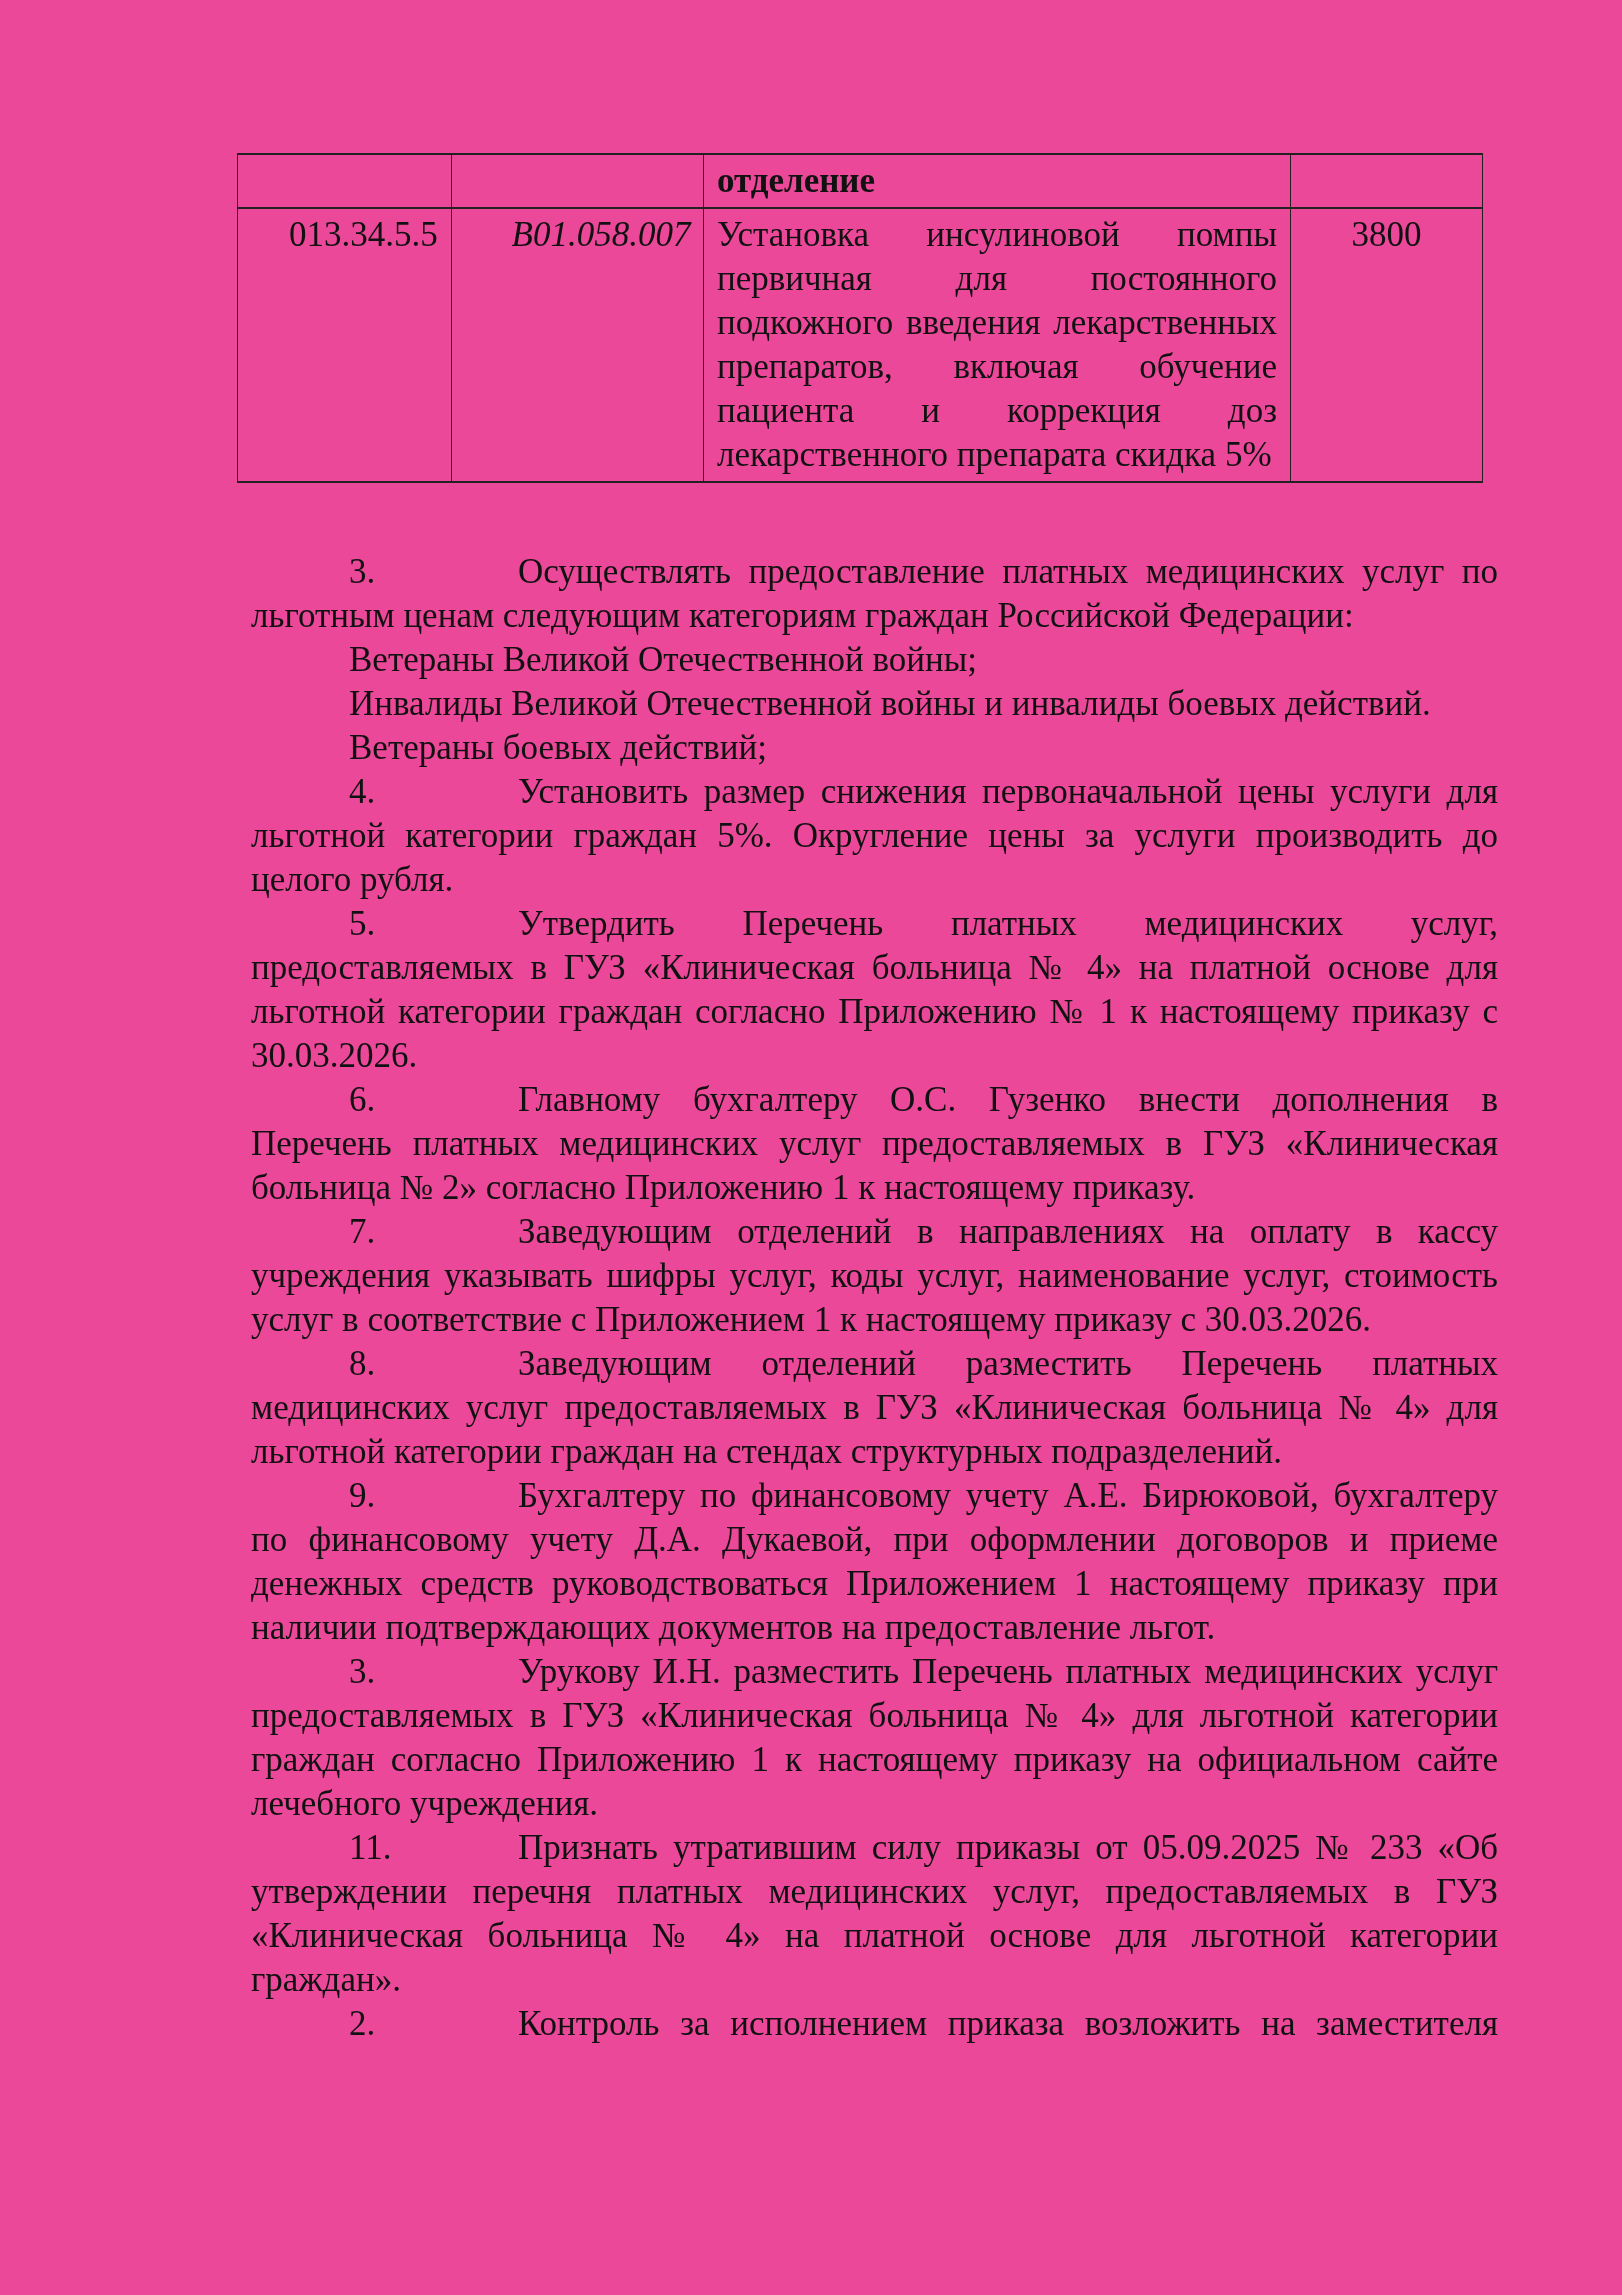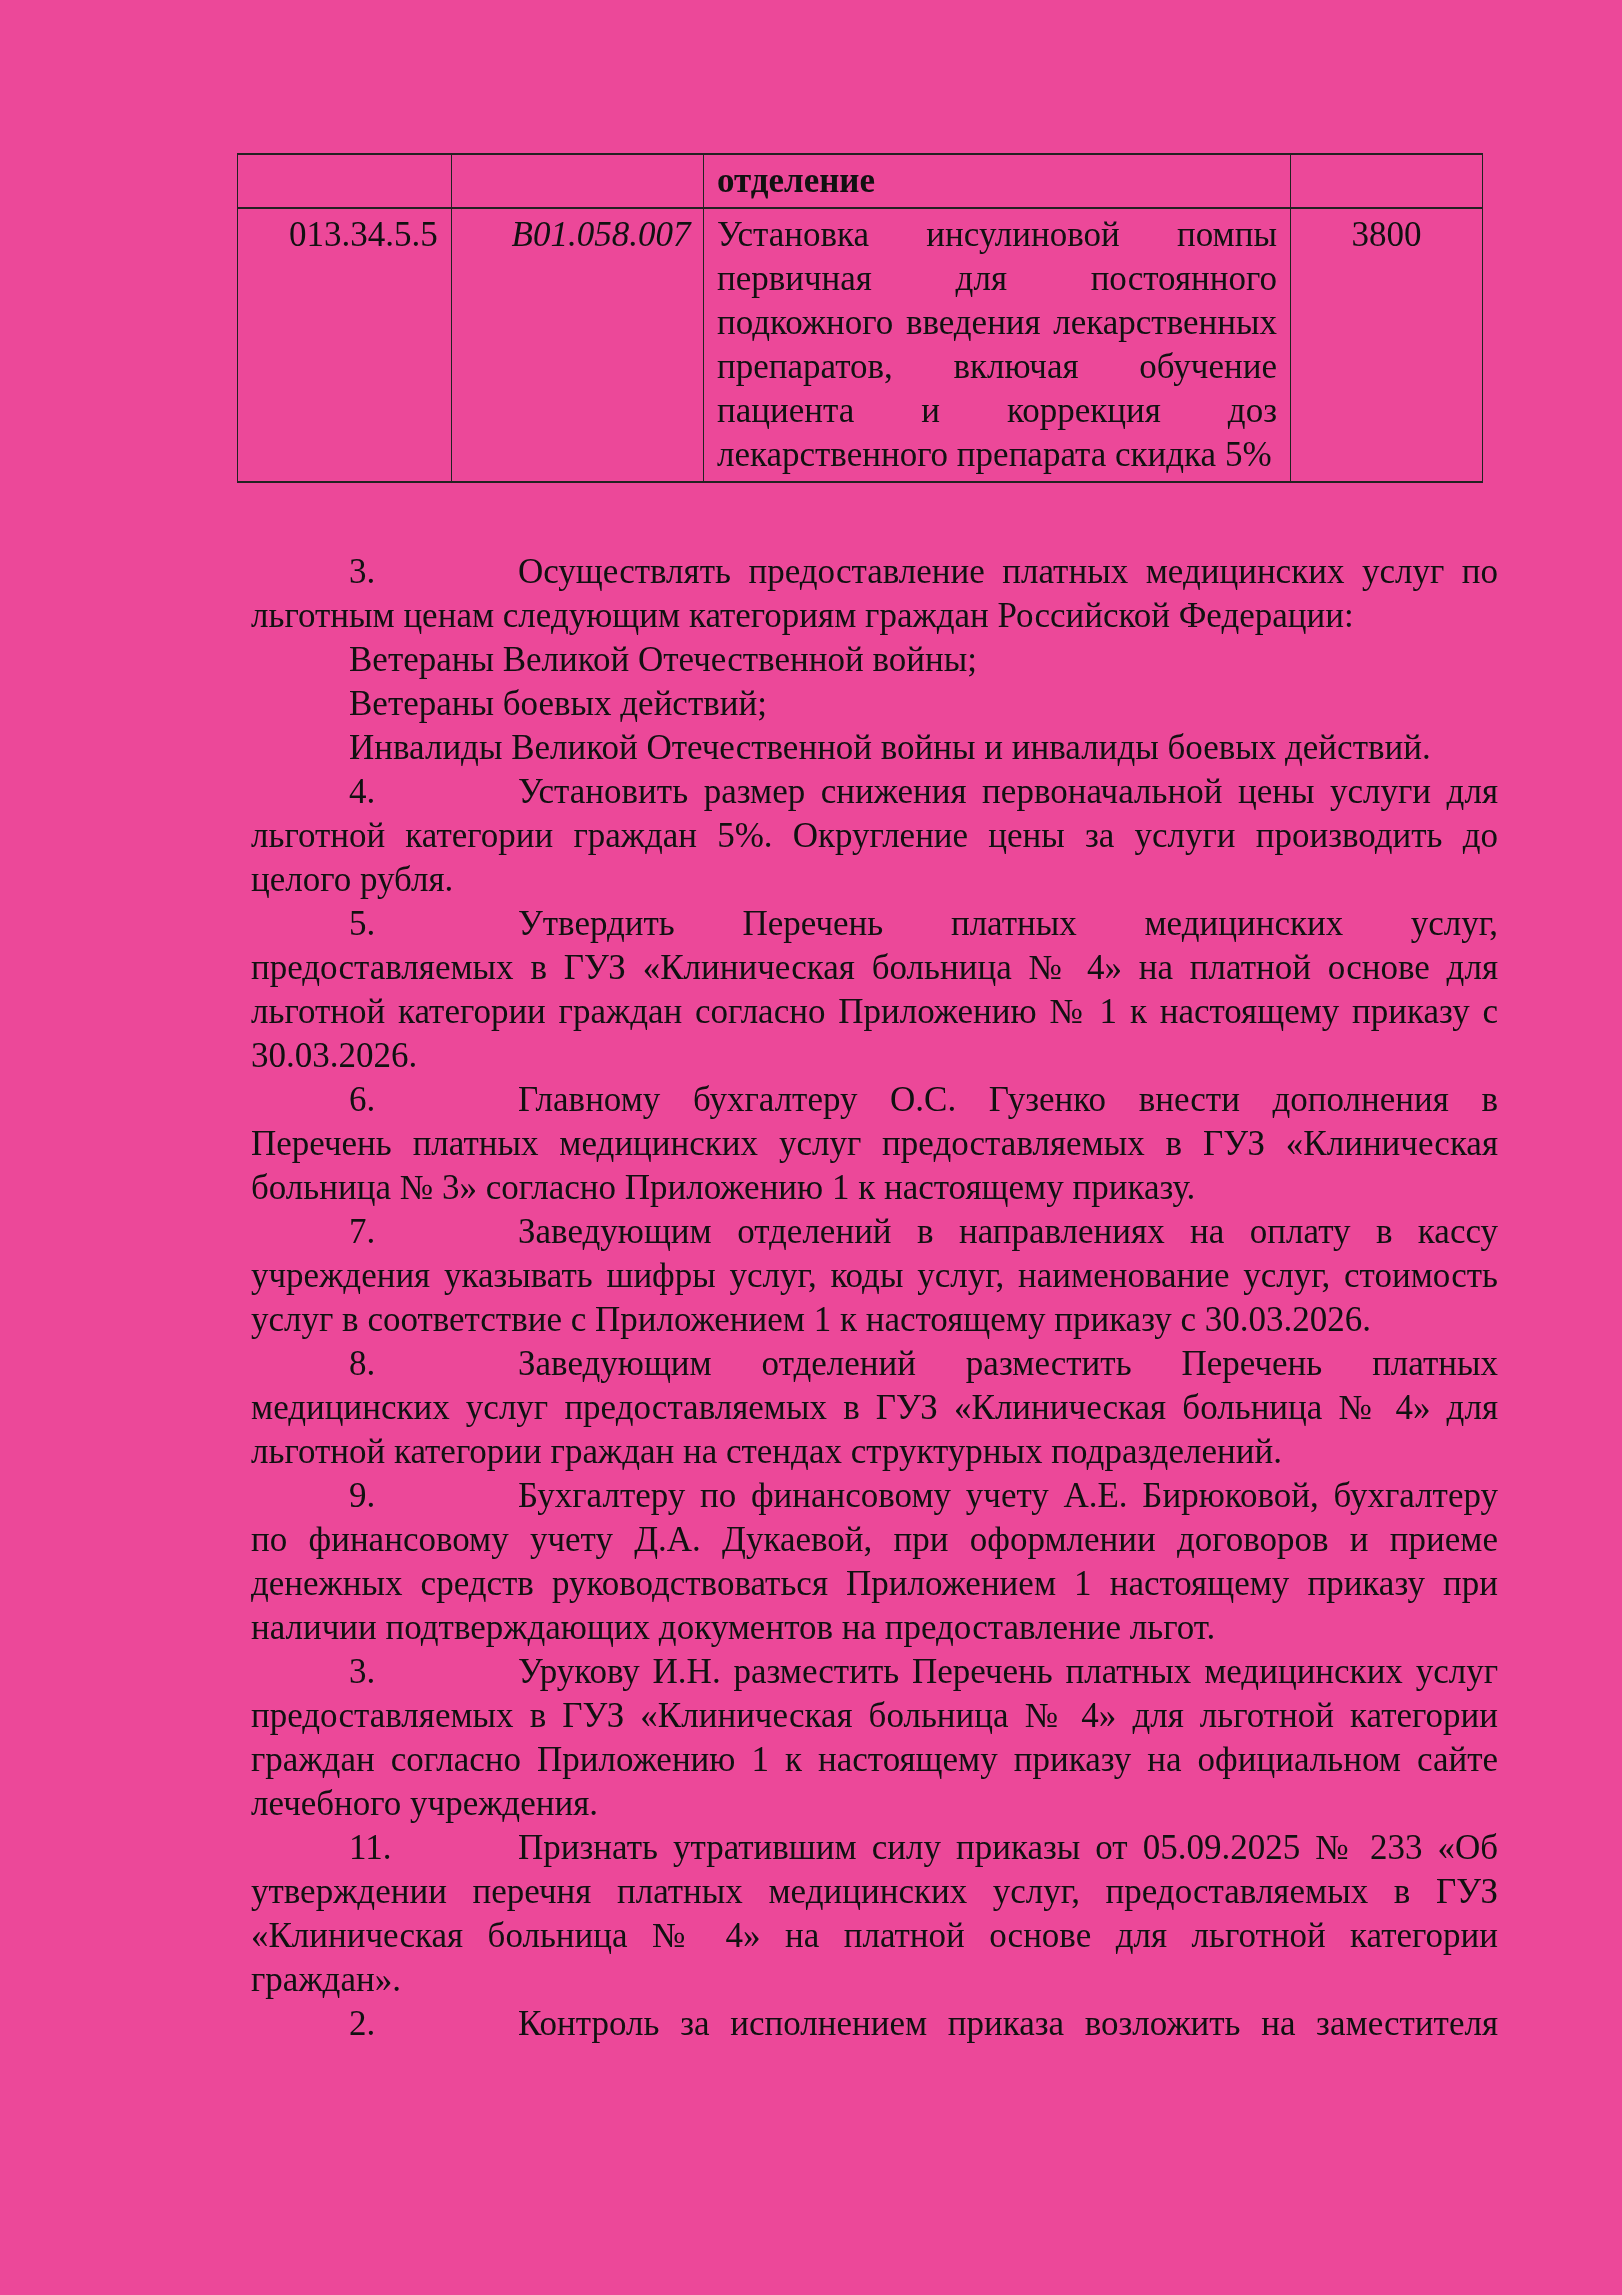--- a/index.html
+++ b/index.html
@@ -44,25 +44,25 @@
       <td class="c-code">B01.058.007</td>
       <td class="c-name">Установка инсулиновой помпы первичная для постоянного подкожного введения лекарственных препаратов, включая обучение пациента и коррекция доз лекарственного препарата скидка 5%</td>
       <td class="c-price">3800</td>
     </tr>
   </tbody>
     </table>
 
   <div class="body">
     <p class="para item"><span class="num">3.</span><span>Осуществлять предоставление платных медицинских услуг по льготным ценам следующим категориям граждан Российской Федерации:</span></p>
     <p class="para sub"><span>Ветераны Великой Отечественной войны;</span></p>
+    <p class="para sub"><span>Инвалиды Великой Отечественной войны и инвалиды боевых действий.</span></p>
     <p class="para sub"><span>Ветераны боевых действий;</span></p>
-    <p class="para sub"><span>Инвалиды Великой Отечественной войны и инвалиды боевых действий.</span></p>
     <p class="para item"><span class="num">4.</span><span>Установить размер снижения первоначальной цены услуги для льготной категории граждан 5%. Округление цены за услуги производить до  целого рубля.</span></p>
     <p class="para item"><span class="num">5.</span><span>Утвердить Перечень платных медицинских услуг, предоставляемых в ГУЗ «Клиническая больница № 4» на платной основе для льготной категории граждан согласно Приложению № 1 к настоящему приказу с 30.03.2026.</span></p>
-    <p class="para item"><span class="num">6.</span><span>Главному бухгалтеру О.С. Гузенко внести дополнения в Перечень платных медицинских услуг предоставляемых в ГУЗ «Клиническая больница № 3» согласно Приложению 1 к настоящему приказу.</span></p>
+    <p class="para item"><span class="num">6.</span><span>Главному бухгалтеру О.С. Гузенко внести дополнения в Перечень платных медицинских услуг предоставляемых в ГУЗ «Клиническая больница № 2» согласно Приложению 1 к настоящему приказу.</span></p>
     <p class="para item"><span class="num">7.</span><span>Заведующим отделений в направлениях на оплату в кассу учреждения указывать шифры услуг, коды услуг, наименование услуг, стоимость услуг в соответствие  с Приложением 1 к настоящему приказу с 30.03.2026.</span></p>
     <p class="para item"><span class="num">8.</span><span>Заведующим отделений разместить Перечень платных медицинских услуг предоставляемых в ГУЗ «Клиническая больница № 4» для льготной категории граждан на стендах структурных подразделений.</span></p>
     <p class="para item"><span class="num">9.</span><span>Бухгалтеру по финансовому учету А.Е. Бирюковой, бухгалтеру по финансовому учету Д.А. Дукаевой, при оформлении договоров и приеме денежных средств руководствоваться  Приложением 1 настоящему приказу при наличии подтверждающих документов на предоставление льгот.</span></p>
     <p class="para item"><span class="num">3.</span><span>Урукову И.Н. разместить Перечень платных медицинских услуг предоставляемых в ГУЗ «Клиническая больница № 4» для льготной категории граждан согласно Приложению 1 к настоящему приказу на официальном сайте лечебного учреждения.</span></p>
     <p class="para item"><span class="num">11.</span><span>Признать утратившим силу приказы от 05.09.2025 № 233 «Об утверждении перечня платных медицинских услуг, предоставляемых в ГУЗ «Клиническая больница № 4» на платной основе для льготной категории граждан».</span></p>
     <p class="para item" style="text-align-last: justify;"><span class="num">2.</span><span>Контроль за исполнением приказа возложить на заместителя</span></p>
   </div>
 
 </div>
 

